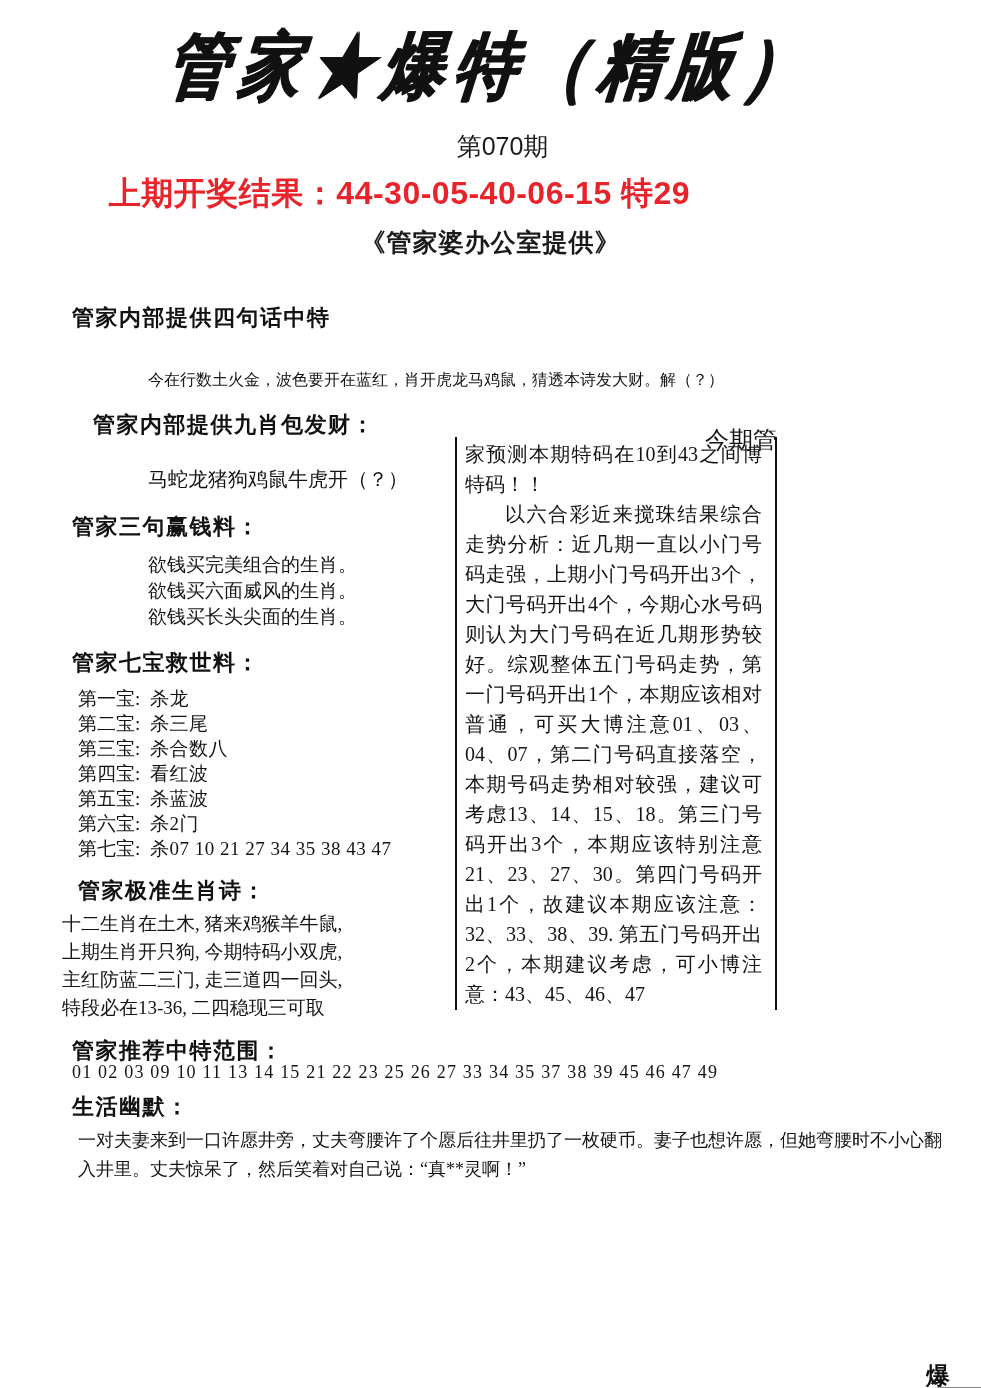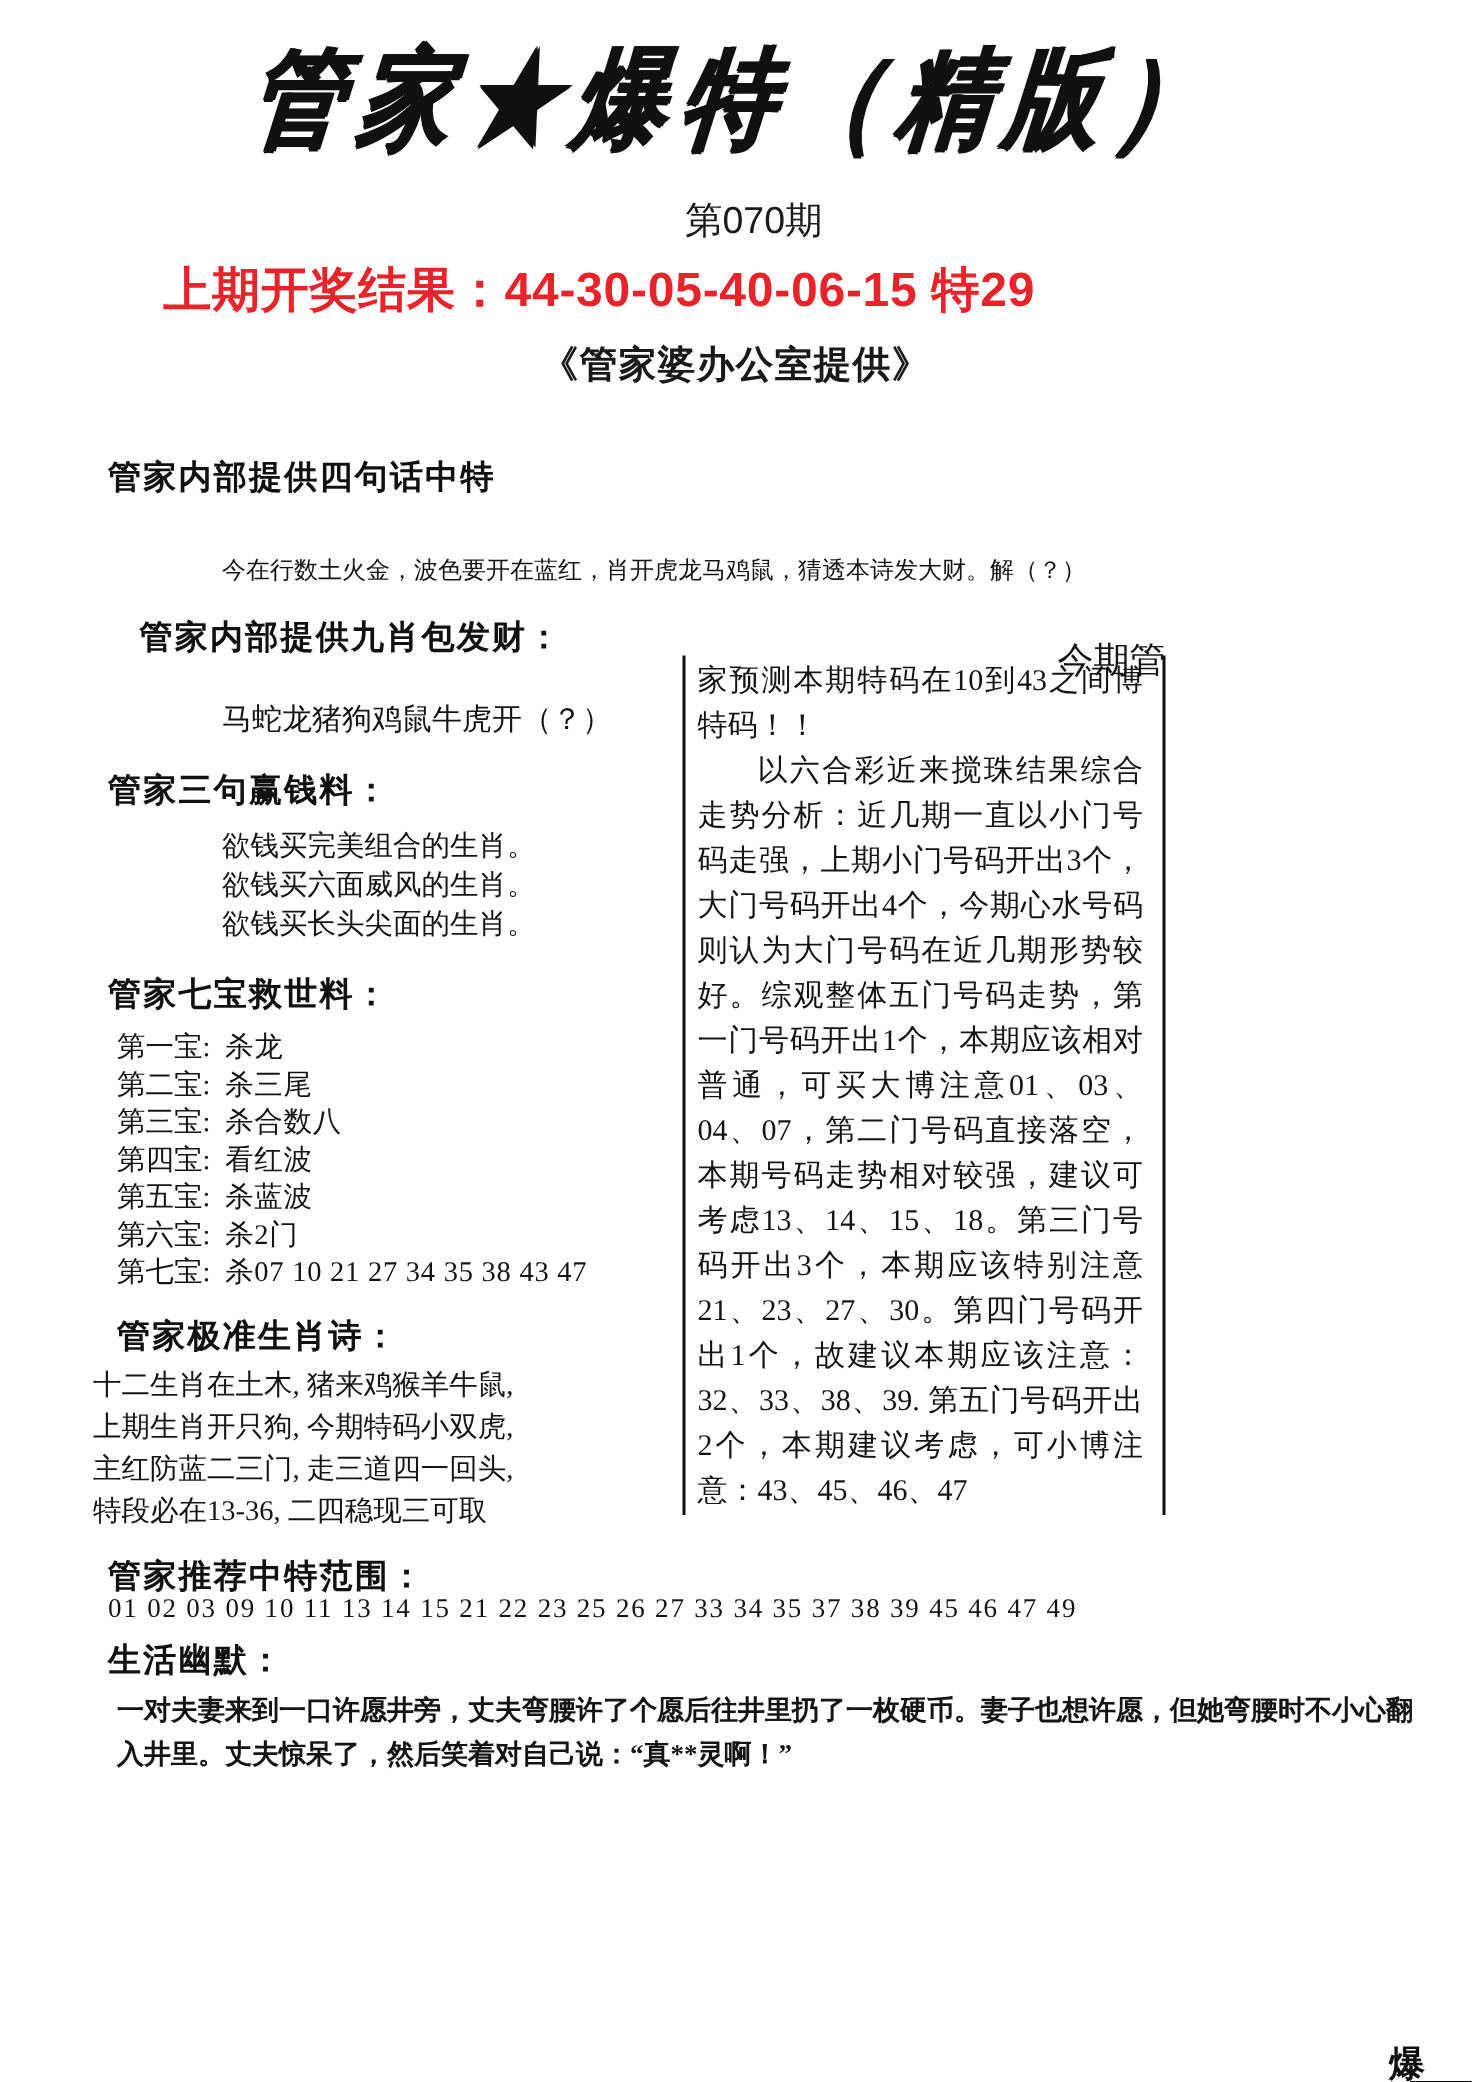--- a/index.html
+++ b/index.html
@@ -118,21 +118,21 @@
   #zodiac-lines { position: absolute; left: 62px; top: 910px; }
   #zodiac-lines .body-line { line-height: 28px; font-size: 19px; }
 
   #head-range  { position: absolute; left: 72px;  top: 1036px; }
   #range-nums  { position: absolute; left: 72px;  top: 1062px;
                  font-family: "Liberation Serif", serif; font-size: 18px;
                  letter-spacing: 1.2px; white-space: nowrap; }
 
   #head-humor  { position: absolute; left: 72px;  top: 1092px; }
   #humor-body  { position: absolute; left: 78px;  top: 1126px; width: 870px;
-                 font-family: "Liberation Serif", serif; font-weight: 700;
+                 font-family: "Liberation Serif", serif; font-weight: 400;
                  font-size: 18px; line-height: 29px; color: #141414; }
 
   
   .box-label {
     position: absolute;
     left: 455px; top: 424px;
     width: 322px;
     text-align: right;
     font-family: "Liberation Serif", serif;
     font-size: 24px;

